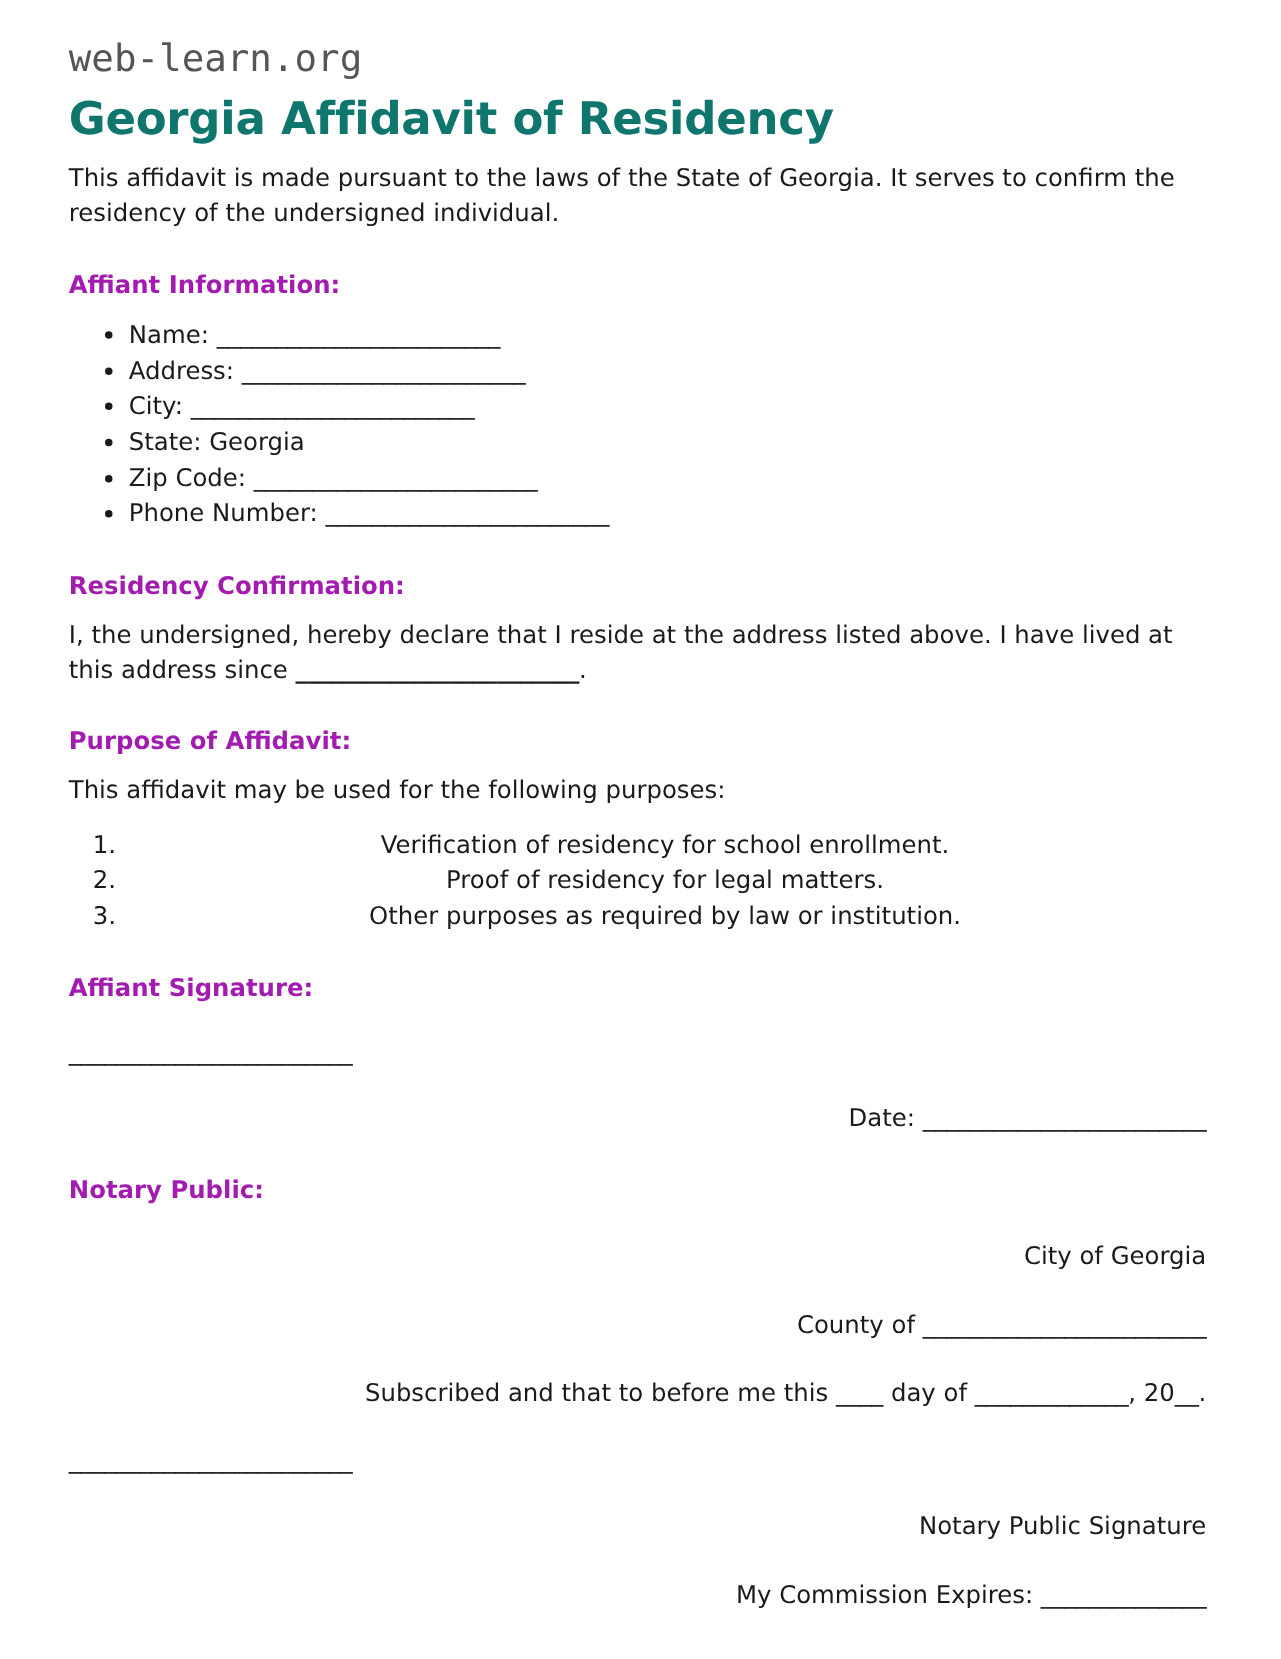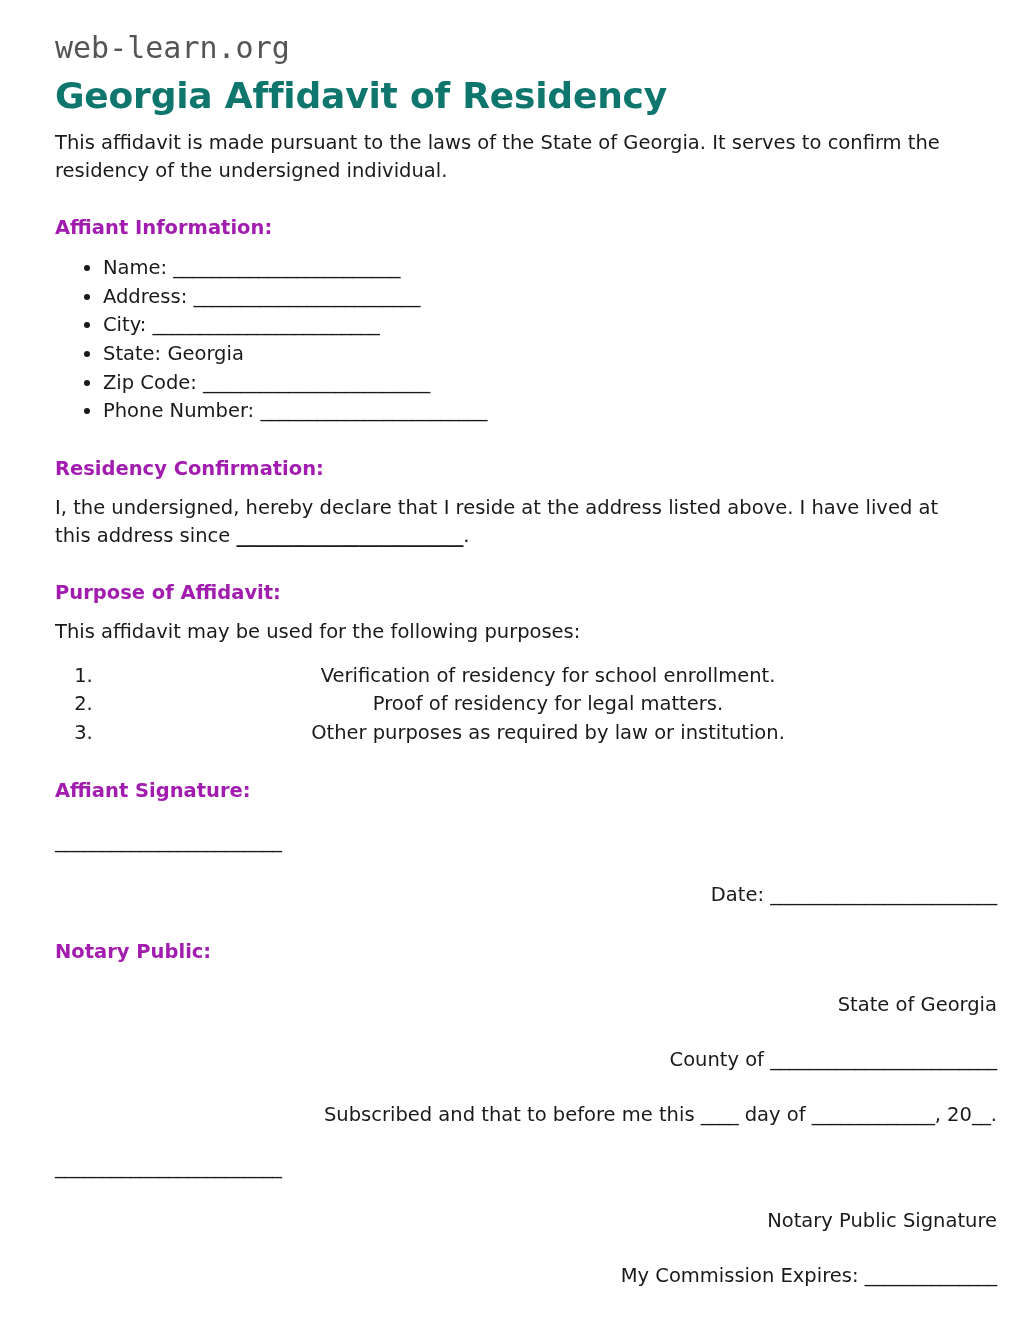--- a/index.html
+++ b/index.html
@@ -13,21 +13,21 @@
     font-family: "DejaVu Sans", sans-serif;
     color: #1a1a1a;
     -webkit-font-smoothing: antialiased;
   }
   .page {
     position: relative;
     width: 1025px;
     height: 1327px;
     background: #ffffff;
     box-sizing: border-box;
-    padding: 0 28px 0 55px;
+    padding: 0 60px 0 55px;
   }
   .watermark {
     font-family: "DejaVu Sans Mono", monospace;
     font-size: 30px;
     color: #555555;
     letter-spacing: 0px;
     padding-top: 33px;
     line-height: 1;
     white-space: pre;
   }
@@ -139,21 +139,21 @@
   </ol>
 
   <h2 class="section">Affiant Signature:</h2>
 
   <div class="sig-line">________________________</div>
 
   <p class="spaced"><span>Date: </span><span class="blank">________________________</span></p>
 
   <h2 class="section">Notary Public:</h2>
 
-  <p class="spaced">State of Georgia</p>
+  <p class="spaced">City of Georgia</p>
 
   <p class="spaced"><span>County of </span><span class="blank">________________________</span></p>
 
   <p class="spaced"><span>Subscribed and that to before me this </span><span class="blank">____</span><span> day of </span><span class="blank">_____________</span><span>, 20</span><span class="blank">__</span><span>.</span></p>
 
   <div class="sig-line">________________________</div>
 
   <p class="spaced">Notary Public Signature</p>
 
   <p class="spaced"><span>My Commission Expires: </span><span class="blank">______________</span></p>

